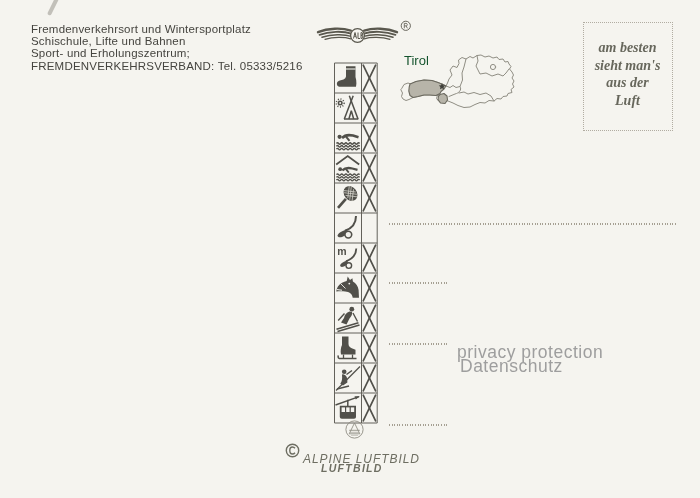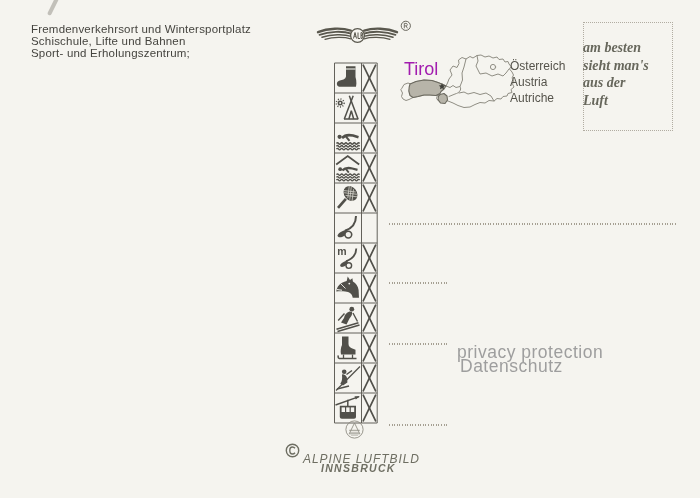--- a/index.html
+++ b/index.html
@@ -9,20 +9,21 @@
   .dots{height:2px;background-image:repeating-linear-gradient(90deg,#a59f92 0 1.05px,transparent 1.05px 2.6px);}
 </style>
 </head>
 <body>
 <div id="card">
 
   <div class="abs" style="left:31px;top:23px;width:320px;color:#45443f;font-size:11.5px;line-height:12.2px;letter-spacing:0.2px;">
     <div>Fremdenverkehrsort und Wintersportplatz</div>
     <div>Schischule, Lifte und Bahnen</div>
     <div>Sport- und Erholungszentrum;</div>
+    <div>FREMDENVERKEHRSVERBAND: Tel. 05333/5216</div>
   </div>
 
   <svg class="abs" style="left:314px;top:18px;" width="100" height="32" viewBox="0 0 100 32">
     <g fill="none" stroke="#5a584e" stroke-linecap="round">
       <path d="M4,14.2 C14,10 28,9.6 36.8,12.6" stroke-width="2.4"></path>
       <path d="M5.5,16.8 C15,13.2 29,12.8 37.2,15.6" stroke-width="1.8"></path>
       <path d="M8,19.2 C17,16.2 30,15.8 37.2,18.4" stroke-width="1.5"></path>
       <path d="M11,21.4 C19,19 30,18.8 36.8,20.8" stroke-width="1.2"></path>
       <path d="M83,14.2 C73,10 59,9.6 50.2,12.6" stroke-width="2.4"></path>
       <path d="M81.5,16.8 C72,13.2 58,12.8 49.8,15.6" stroke-width="1.8"></path>
@@ -206,44 +207,43 @@
 <rect x="7.6" y="14.4" width="3.4" height="4.6" fill="#f5f4ef"></rect>
 <rect x="12.2" y="14.4" width="3.4" height="4.6" fill="#f5f4ef"></rect>
 <rect x="16.8" y="14.4" width="3.4" height="4.6" fill="#f5f4ef"></rect>
 <g stroke="#51504a" stroke-width="1.7" stroke-linecap="round">
           <line x1="29.2" y1="2.2" x2="41.6" y2="27.8"></line>
           <line x1="41.6" y1="2.2" x2="29.2" y2="27.8"></line>
         </g>
 </g>
 </svg>
 
-  <div class="abs" style="left:404px;top:59px;color:#a21caf;font-size:18px;">Tirol</div>
+  <div class="abs" style="left:404px;top:53px;color:#14532d;font-size:13px;">Tirol</div>
 
   <svg class="abs" style="left:396px;top:53px;" width="122" height="58" viewBox="0 0 122 58">
     <g stroke="#908e84" stroke-width="1" fill="none" stroke-linejoin="round" stroke-linecap="round">
       <path d="M6,35 L8,31.5 L12,30 L15,31 L20,28.5 L28,27 L36,27.5 L42,29.5 L47,31.5 L50,33 L51.5,30 L53,26 L56,22 L54,17 L57,13 L61,14.5 L63,10.5 L62.5,7 L66,4.5 L70,6 L74,3.5 L77,5 L81,2.5 L85,2 L89,4 L93,3 L97,5 L101,4 L103,6.5 L107,6 L109,9 L112,8.5 L113,11 L115,13.5 L113.5,16 L116,19 L117.5,22 L116,25 L118,28 L116.5,31 L118,34 L115,36.5 L116,39.5 L112,40.5 L111,43 L107,43.5 L105,46 L101,45.5 L98,48 L93,47.5 L89,50 L84,49.5 L79,51.5 L74,54 L68,54.5 L62,52.5 L57,50 L52,48 L48,47 L45.5,49.5 L43,48.5 L40.5,45.5 L41.5,42 L44,40.5 L40,42.5 L34,42 L28,42 L22,43.5 L17,44.5 L13,46.5 L10,47.5 L7,46 L5.5,43.5 L6.5,40 L5,37 Z"></path>
       <path d="M50,33 L54,34.5 L57,32.5 L60,34.5 L64,33.5 C66,37 63,40 59,41 L53,43.5"></path>
       <path d="M64,33.5 L66.5,27 L66,20 L68,14 L70,6"></path>
       <path d="M63,40 L68,39 L72,41 L78,39.5 L84,41.5 L90,40 L95,43 L98,48"></path>
       <path d="M81,2.5 L82,8 L80,13 L84,21 L90,20 L96,23 L102,21 L107,23 L110,20 L113,16"></path>
       <circle cx="97" cy="14" r="2.6"></circle>
     </g>
 
     <path d="M14,31 L20,28.5 L28,27 L36,27.5 L42,29.5 L47,31.5 L50,33 L48,36 L45,38.5 L44,40.5 L40,42.5 L34,42 L28,42 L22,43.5 L17,44.5 L14,42.5 L12.8,38 L13.2,34 Z" fill="#b7b4a9" stroke="#6b695f" stroke-width="1.1" stroke-linejoin="round"></path>
 
     <path d="M44,41.5 L48,40.5 L51,43 L51.5,47 L49,50.5 L44.5,50 L42,46.5 L42.5,43 Z" fill="#b7b4a9" stroke="#6b695f" stroke-width="1.1" stroke-linejoin="round"></path>
 
     <path d="M46,30.2 l1,2 l2.2,0.3 l-1.6,1.6 l0.4,2.2 l-2,-1 l-2,1 l0.4,-2.2 l-1.6,-1.6 l2.2,-0.3 Z" fill="#40403a"></path>
   </svg>
 
-  <div class="abs" style="left:510px;top:58px;color:#55534b;font-size:12px;line-height:16px;">Österreich<br>Austria<br>Autriche</div>
 
   <div class="abs" style="left:583px;top:22px;width:88px;height:107px;border:1px dotted #b1aca1;"></div>
 
-  <div class="abs" style="left:583px;top:39px;width:89px;font-family:'Liberation Serif',serif;font-style:italic;font-weight:bold;color:#67675c;font-size:14px;line-height:17.7px;">am besten<br>sieht man's<br>aus der<br>Luft</div>
+  <div class="abs" style="left:583px;top:39px;width:89px;text-align:center;font-family:'Liberation Serif',serif;font-style:italic;font-weight:bold;color:#67675c;font-size:14px;line-height:17.7px;">am besten<br>sieht man's<br>aus der<br>Luft</div>
 
   <div class="dots abs" style="left:389px;top:223px;width:288px;"></div>
 
   <div class="dots abs" style="left:389px;top:282px;width:60px;"></div>
 
   <div class="dots abs" style="left:389px;top:343px;width:60px;"></div>
 
   <div class="dots abs" style="left:389px;top:424px;width:60px;"></div>
 
   <div class="abs" style="left:457px;top:345px;width:234px;color:#9e9e9e;font-size:17.5px;line-height:14px;letter-spacing:0.5px;">privacy protection<br><span style="margin-left:3px;">Datenschutz</span></div>
@@ -256,16 +256,16 @@
       <path d="M7,16.3 L14,16.3" stroke="#8d8b81" stroke-width="0.5"></path>
   </svg>
 
   <svg class="abs" style="left:285px;top:443px;" width="16" height="16" viewBox="0 0 16 16">
     <circle cx="7.5" cy="7.5" r="6.2" fill="none" stroke="#6e6e62" stroke-width="1.4"></circle>
     <path d="M10,5.3 Q9,4 7.4,4 Q4.8,4 4.8,7.5 Q4.8,11 7.4,11 Q9,11 10,9.7" fill="none" stroke="#6e6e62" stroke-width="1.4"></path>
   </svg>
 
   <div class="abs" style="left:303px;top:452px;color:#6e6e62;font-size:12px;font-weight:normal;font-style:italic;letter-spacing:0.95px;">ALPINE LUFTBILD</div>
 
-  <div class="abs" style="left:321px;top:462px;color:#6e6e62;font-size:10.5px;font-weight:bold;font-style:italic;letter-spacing:1.3px;">INNSBRUCK</div>
+  <div class="abs" style="left:321px;top:462px;color:#6e6e62;font-size:10.5px;font-weight:bold;font-style:italic;letter-spacing:1.3px;">LUFTBILD</div>
 
   <div class="abs" style="left:51px;top:-3px;width:4px;height:19px;background:#8f8c83;border-radius:2px;opacity:0.5;transform:rotate(26deg);"></div>
 </div>
 
 </body></html>

